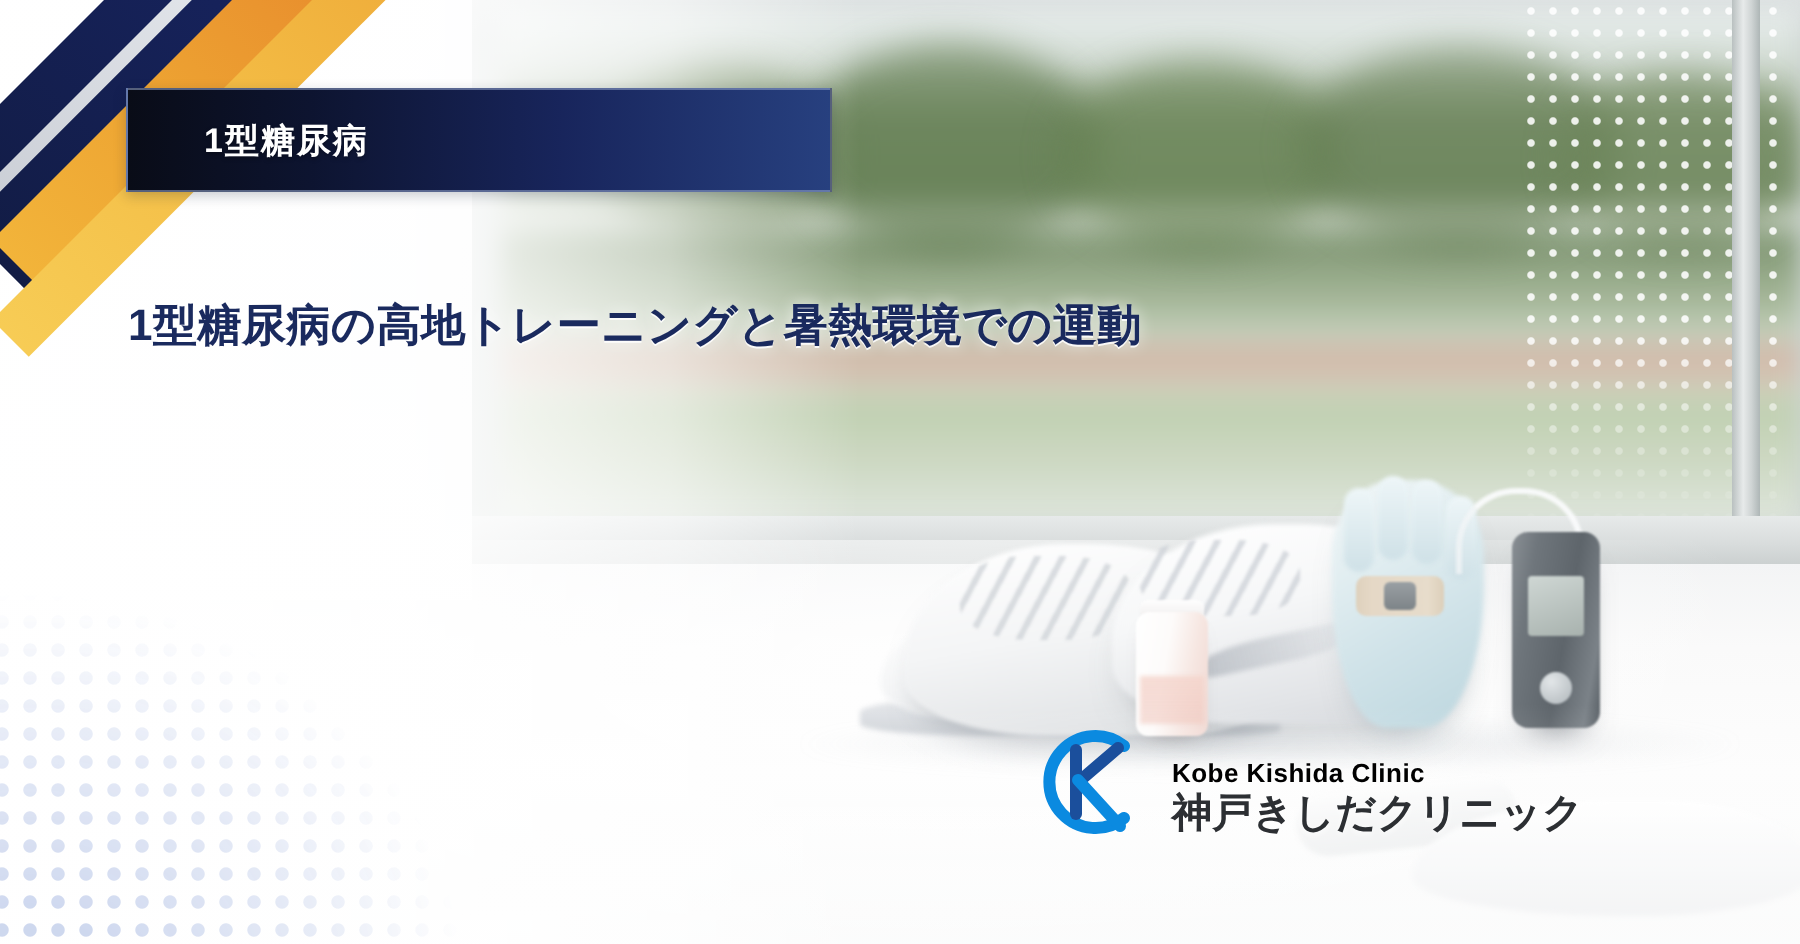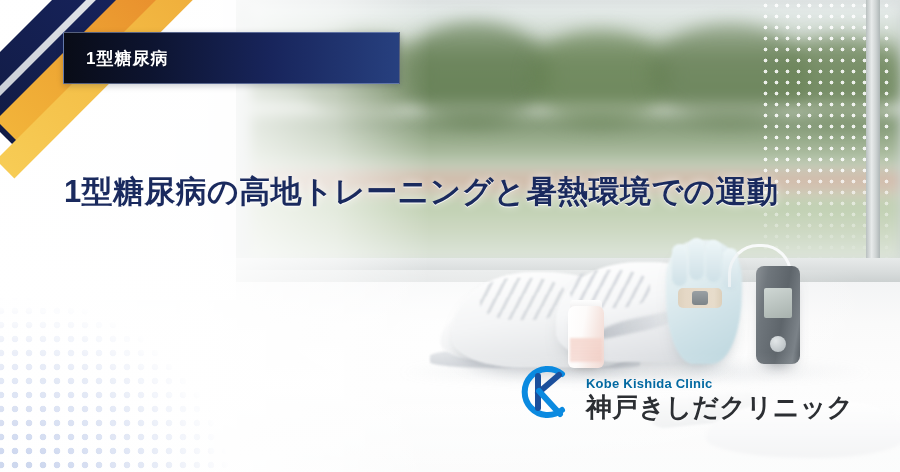--- a/index.html
+++ b/index.html
@@ -255,60 +255,61 @@
     left:-4px;top:120px;width:420px;height:40px;
     background:linear-gradient(90deg,#f2b43a 0%,#eda332 26%,#e7872c 58%,#dd5a24 84%,#cf3f1c 100%);
   }
   .stripe-gold{
     left:-4px;top:160px;width:420px;height:26px;
     background:linear-gradient(90deg,#f7cc55 0%,#f3bb44 40%,#eda636 75%,#e38a2c 100%);
   }
 
   
   .badge{
-    position:absolute;left:63px;top:32px;width:335px;height:50px;
+    position:absolute;left:63px;top:44px;width:335px;height:50px;
     background:linear-gradient(90deg,#090c17 0%,#0d1430 26%,#18255c 62%,#27407f 100%);
     border:1px solid rgba(150,165,205,.55);
     display:flex;align-items:center;
     box-shadow:0 2px 6px rgba(20,26,50,.22);
+    padding-left:16px;
   }
   .badge-label{
     color:#ffffff;
     font-size:17px;font-weight:700;
     letter-spacing:.06em;
     padding-left:22px;
     text-shadow:0 1px 2px rgba(0,0,0,.35);
   }
 
   
   .title{
-    position:absolute;left:64px;top:148px;width:800px;
+    position:absolute;left:64px;top:132px;width:800px;
     color:#1a2a5e;
-    font-size:31px;font-weight:700;
+    font-size:22px;font-weight:700;
     line-height:1.48;
     letter-spacing:.012em;
     text-shadow:0 1px 0 rgba(255,255,255,.85), 0 0 8px rgba(255,255,255,.75);
   }
   .title-line{display:block;white-space:nowrap;}
 
   
   .logo{
     position:absolute;left:512px;top:361px;
     display:flex;align-items:center;gap:10px;
   }
   .logo-mark{width:64px;height:60px;flex:0 0 auto;}
   .logo-text{display:flex;flex-direction:column;justify-content:center;}
   .logo-en{
-    color:#0369a1;font-size:13px;font-weight:700;letter-spacing:.018em;
+    color:#000000;font-size:13px;font-weight:700;letter-spacing:.018em;
     line-height:1.1;margin-bottom:2px;
     text-shadow:0 1px 2px rgba(255,255,255,.9);
     margin-top:16px;
   }
   .logo-jp{
-    color:#2c2f33;font-size:26px;font-weight:700;letter-spacing:.01em;
+    color:#2c2f33;font-size:20px;font-weight:700;letter-spacing:.01em;
     line-height:1.12;
     text-shadow:0 1px 3px rgba(255,255,255,.85);
   }
 </style>
 </head>
 <body>
 
 <div id="stage">
 
   <div class="photo">

